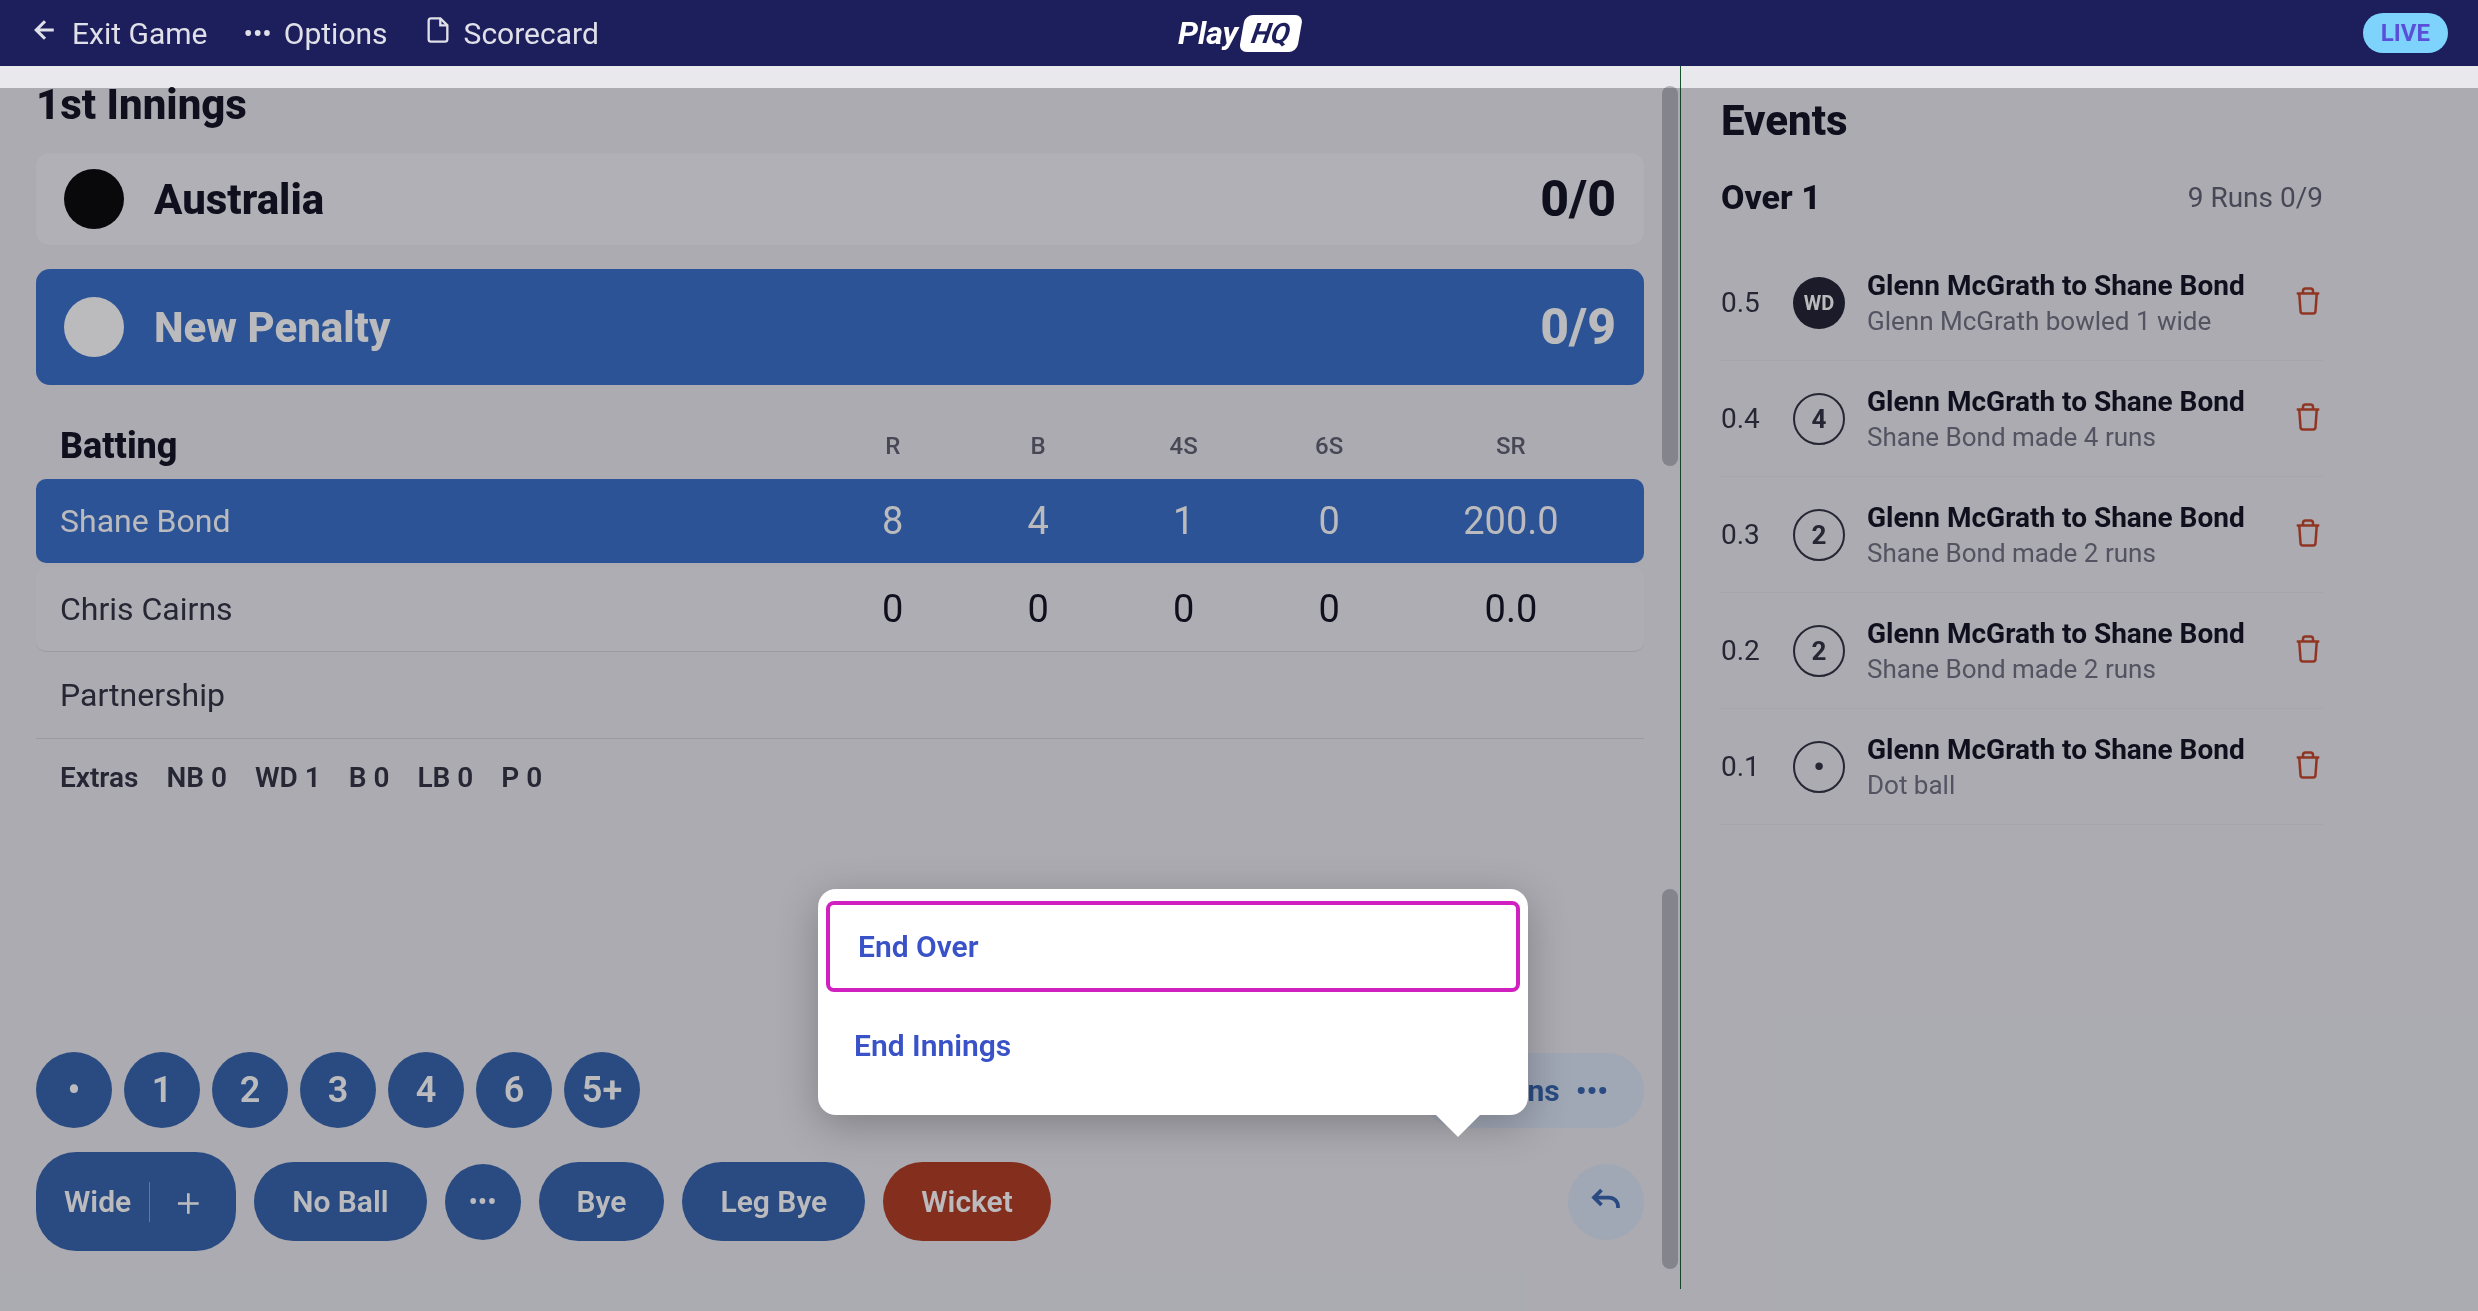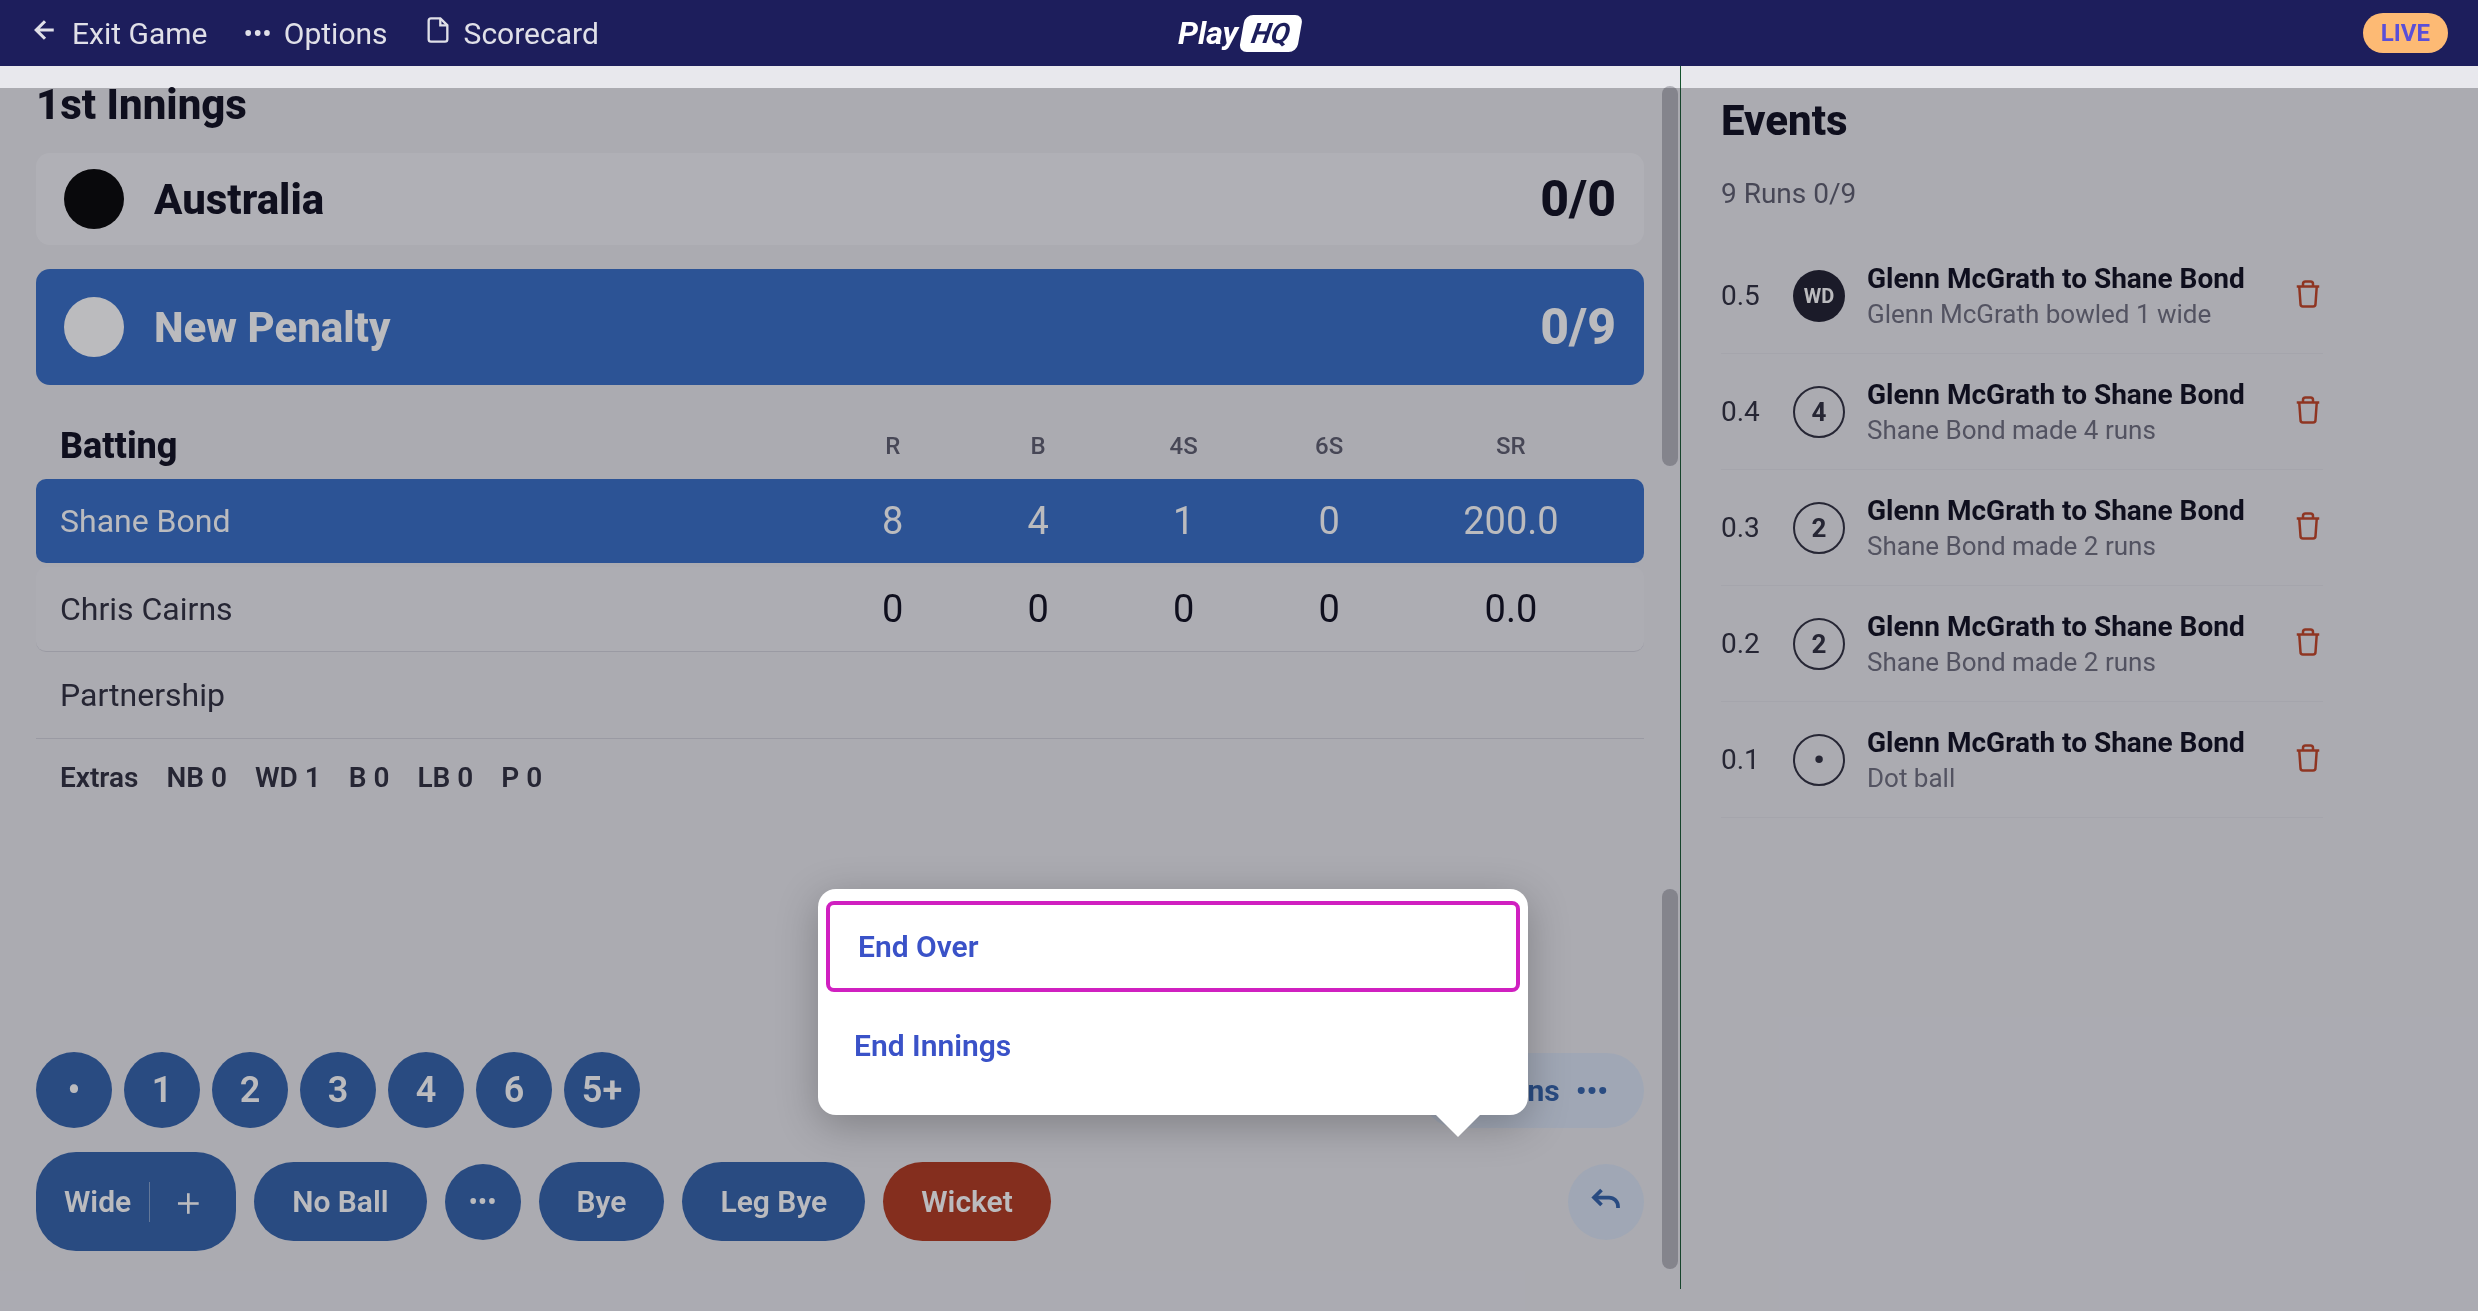--- a/index.html
+++ b/index.html
@@ -72,21 +72,21 @@
       margin-left: 4px;
       transform: skewX(-10deg);
       font-size: 28px;
     }
 
     .navbar-right {
       margin-left: auto;
     }
 
     .live-badge {
-      background: #fdba74;
+      background: #7dd3fc;
       color: #5a4fd8;
       padding: 6px 18px;
       border-radius: 20px;
       font-size: 24px;
       font-weight: 700;
     }
 
     
     .content {
       display: flex;
@@ -660,20 +660,21 @@
 
     <div class="scrollbar-stub">
       <div class="scrollbar-thumb-top"></div>
       <div class="scrollbar-thumb-bottom"></div>
     </div>
   </div>
 
   <div class="events-panel">
     <h2 class="events-title">Events</h2>
     <div class="over-header">
+      <span class="over-label">Over 1</span>
       <span class="over-summary">9 Runs  0/9</span>
     </div>
 
     <div class="event-row">
       <span class="event-ball">0.5</span>
       <span class="event-circle event-circle-wd">WD</span>
       <div class="event-text">
         <div class="event-title">Glenn McGrath to Shane Bond</div>
         <div class="event-desc">Glenn McGrath bowled 1 wide</div>
       </div>

